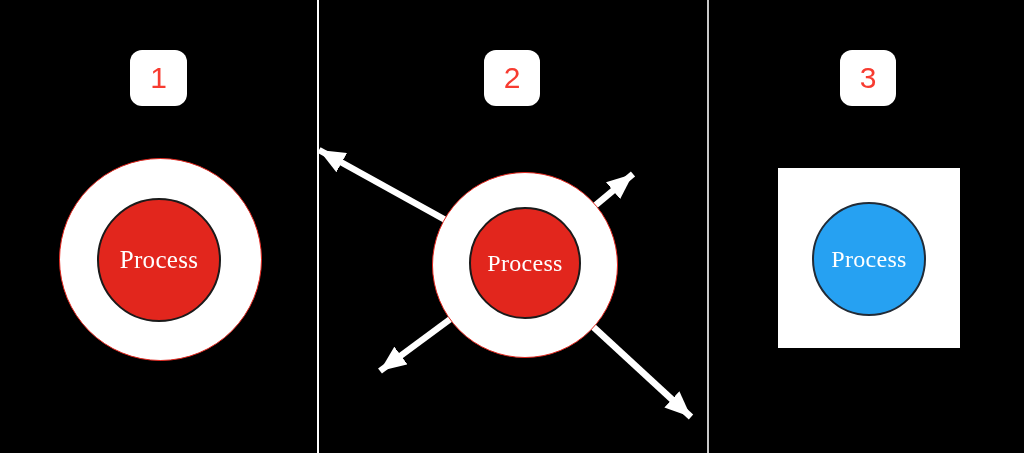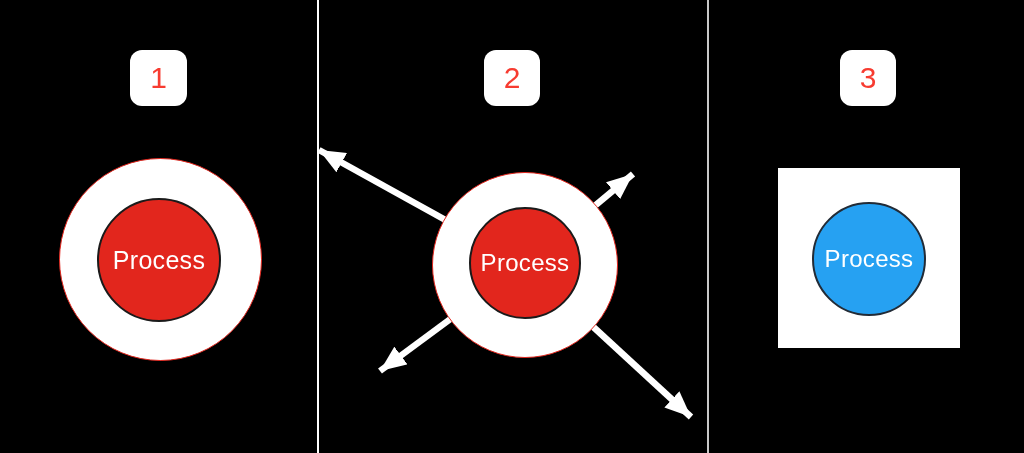--- a/index.html
+++ b/index.html
@@ -62,20 +62,21 @@
   .core {
     position: absolute;
     border-radius: 50%;
     box-sizing: border-box;
     display: flex;
     align-items: center;
     justify-content: center;
     color: #ffffff;
     font-size: 24px;
     letter-spacing: 0.3px;
+    font-family: Liberation Serif, serif;
   }
   .core.red { background: #e2261d; border: 2px solid #1a1a1a; }
   .core.c1 { left: 97px;  top: 198px; width: 124px; height: 124px; font-size: 25px; }
   .core.c2 { left: 469px; top: 207px; width: 112px; height: 112px; }
   .core.c3 {
     left: 812px; top: 202px;
     width: 114px; height: 114px;
     background: #26a1f2;
     border: 2px solid #222b36;
   }

